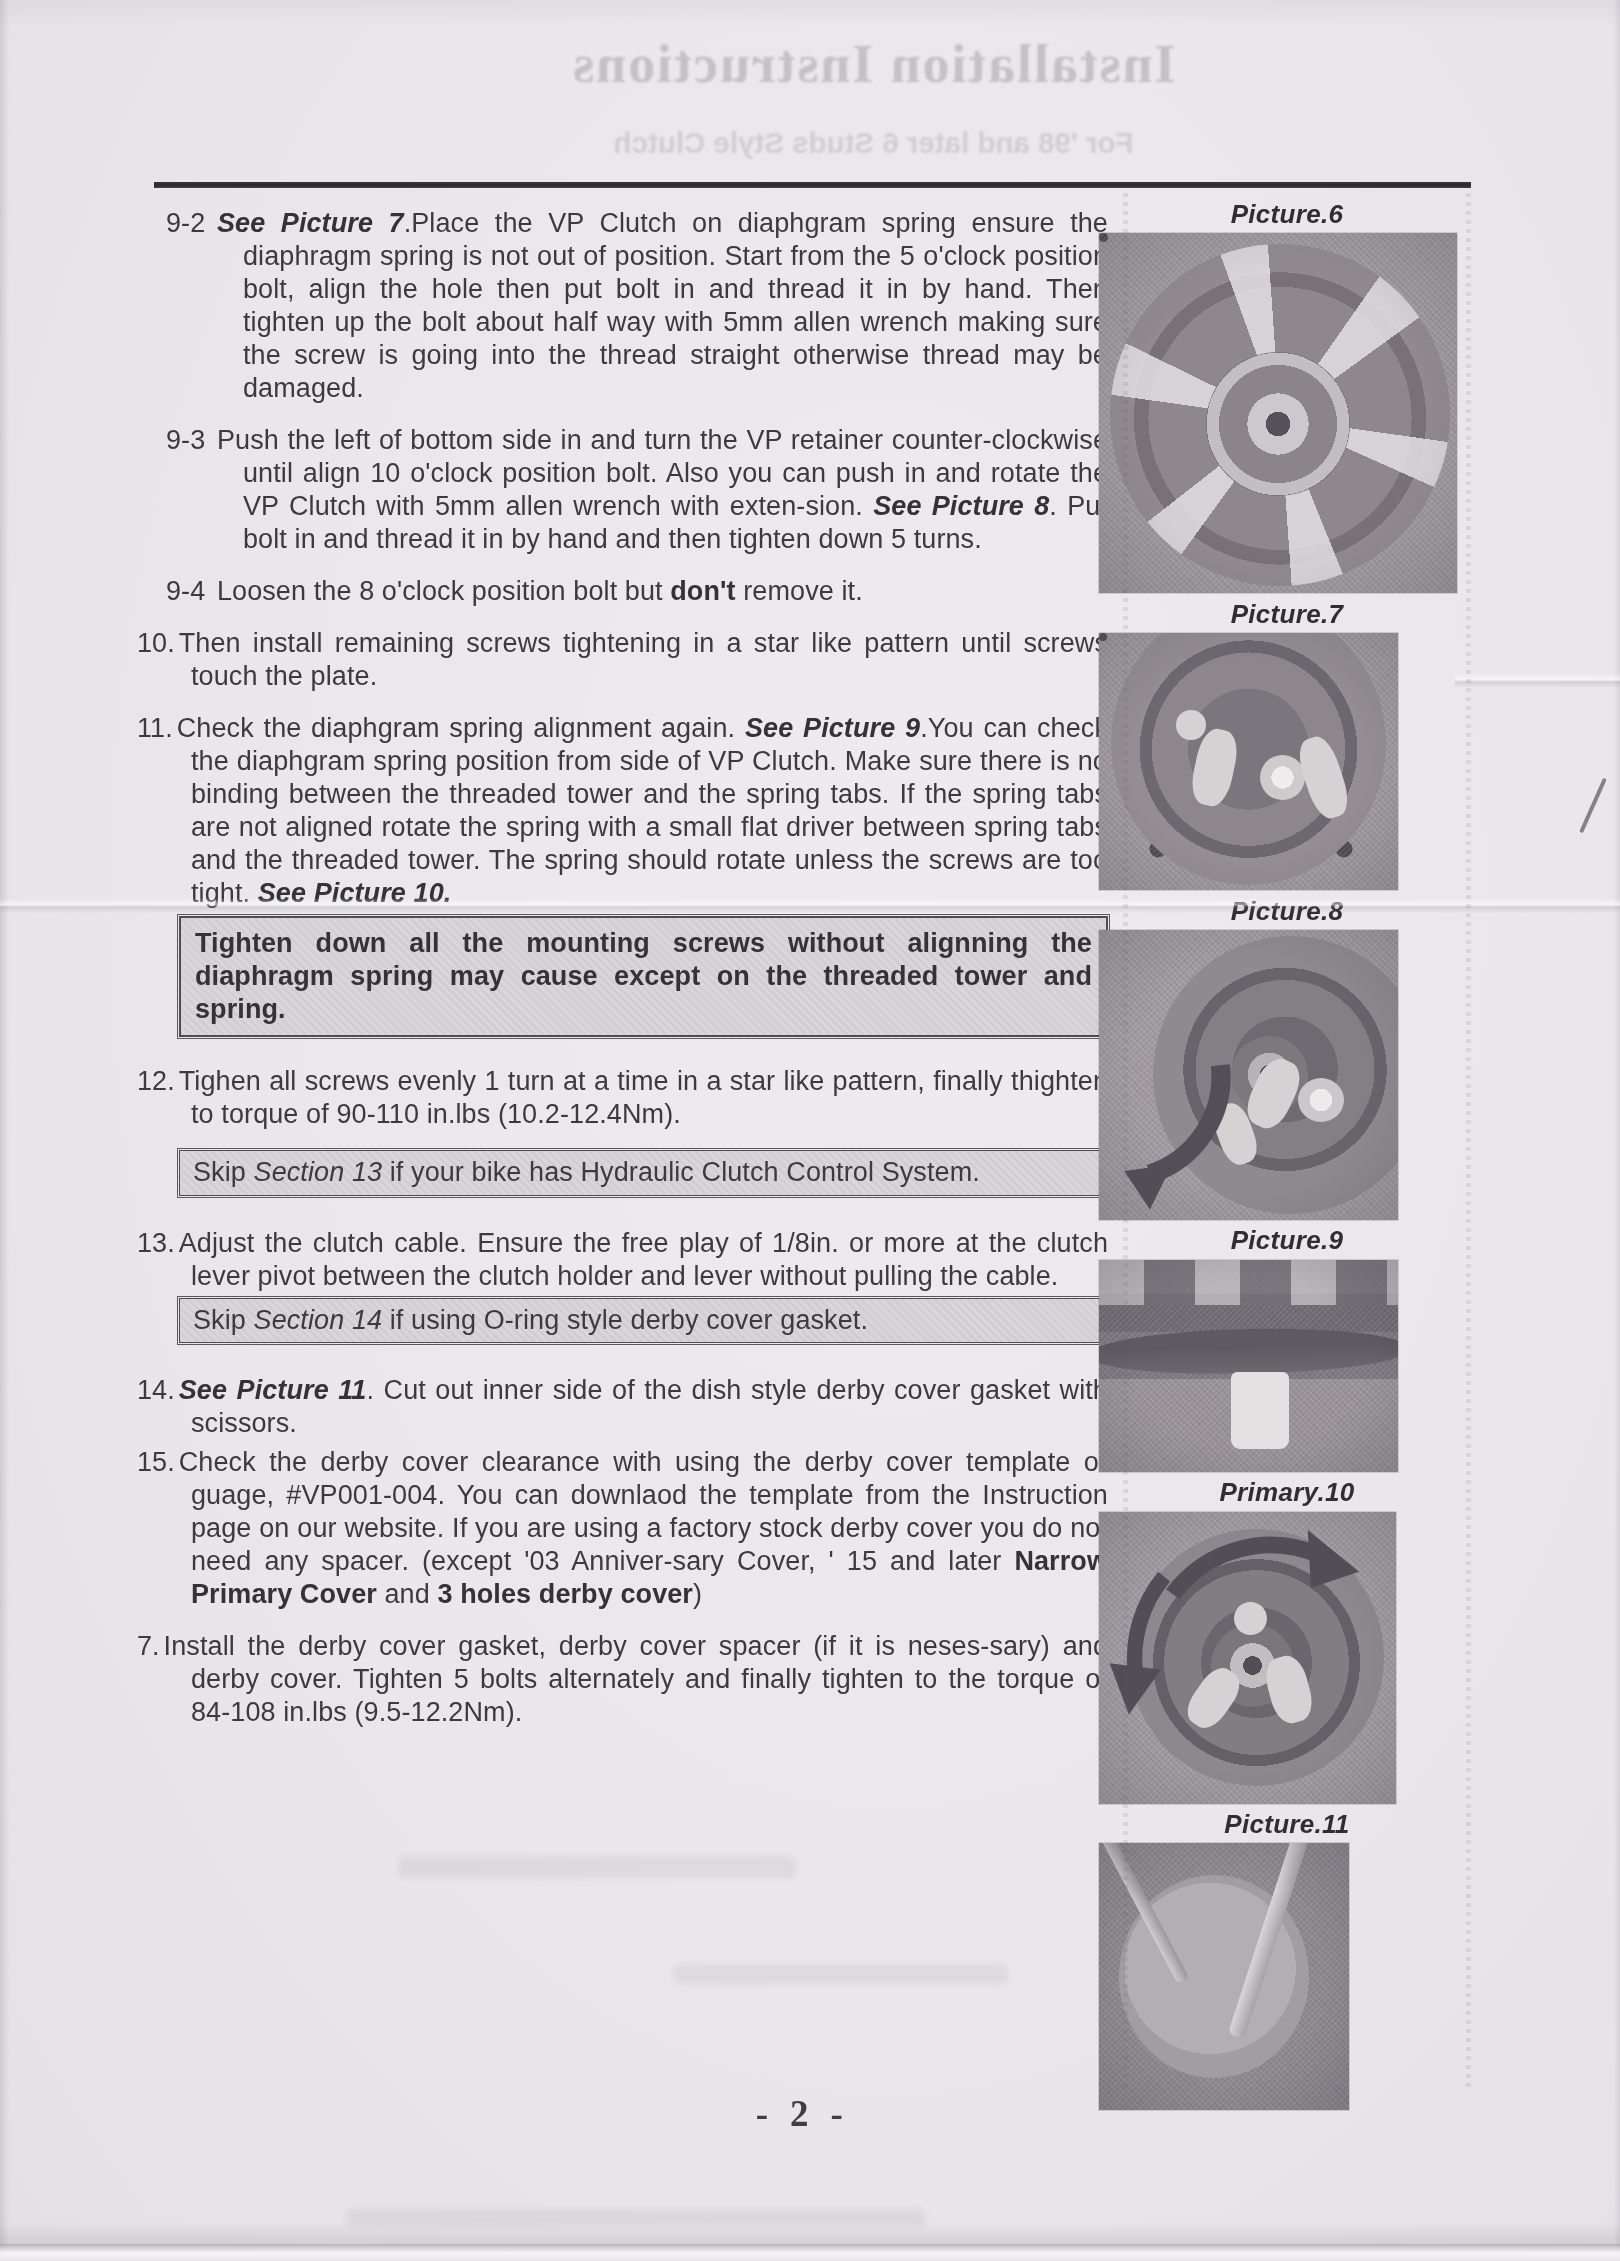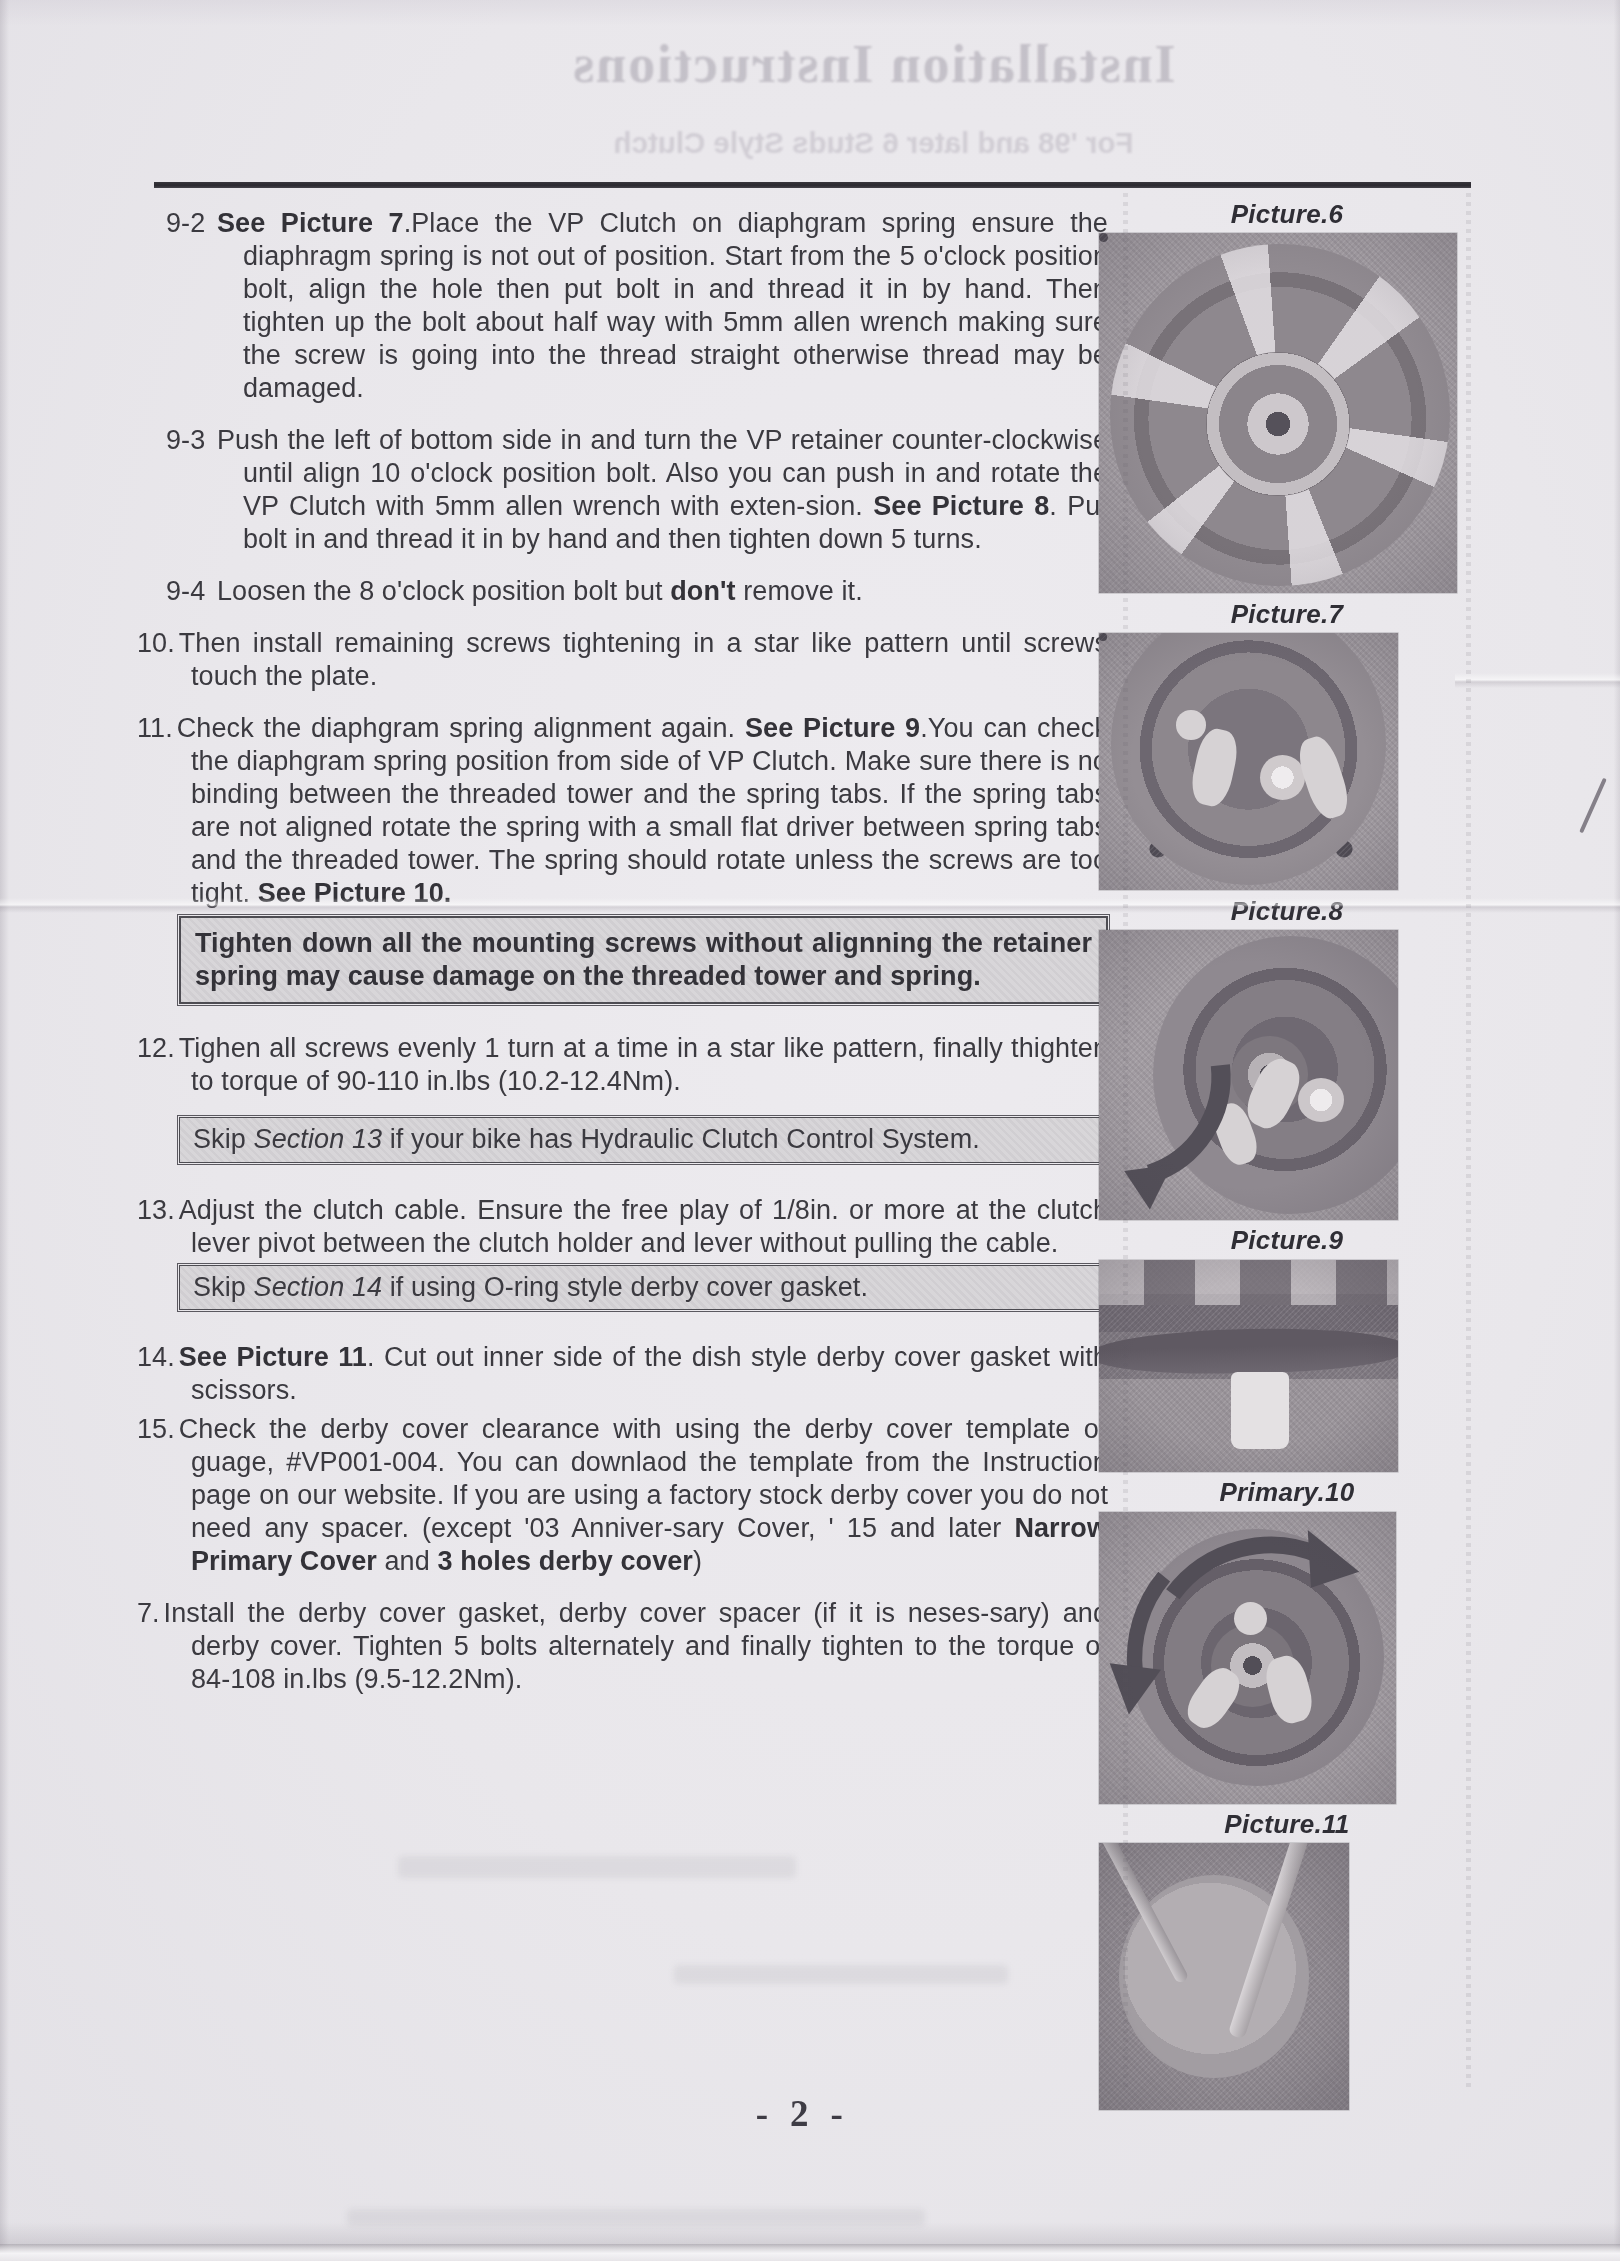--- a/index.html
+++ b/index.html
@@ -31,21 +31,21 @@
   
   .text-col { position:absolute; left:137px; top:207px; width:971px;
               font-size:27px; line-height:33px; text-align:justify;
               color:#3b3a40; letter-spacing:0.1px; }
   .item { margin:0 0 19px 0; }
   .hang9  { padding-left:77px; text-indent:-77px; margin-left:29px; }
   .hang10 { padding-left:54px;  text-indent:-54px; }
   .num9  { padding-right:11.6px; }
   .num10 { padding-right:3.9px; }
   .b  { font-weight:bold; color:#333238; }
-  .bi { font-weight:bold; color:#333238; }
+  .bi { font-weight:bold; font-style:italic; color:#333238; }
   .it { font-style:italic; }
   .u  { text-decoration-thickness:2.2px; text-underline-offset:4.5px; }
 
   .note-box { background:
                 repeating-linear-gradient(45deg, rgba(120,115,125,0.08) 0 2.6px, rgba(0,0,0,0) 2.6px 5.8px),
                 #d8d6d9;
               border:2.6px solid #4d4c52; outline:1.3px solid #5a585f; outline-offset:1.9px;
               margin:3.9px 0 28px 42px; padding:9px 14px; text-align:justify; }
   .note-strong { font-weight:bold; color:#333238; }
   .note-skip { margin:2.6px 0 31px 42px; padding:5.1px 13px; border-width:1.9px; }
@@ -170,21 +170,21 @@
   <p class="item hang9"><span class="num9">9-2</span><span class="bi">See Picture 7</span><span>.Place the VP Clutch on diaphgram spring ensure the diaphragm spring is not out of position. Start from the 5 o'clock position bolt, align the hole then put bolt in and thread it in by hand. Then tighten up the bolt about half way with 5mm allen wrench making sure the screw is going into the thread straight otherwise thread may be damaged.</span></p>
 
   <p class="item hang9"><span class="num9">9-3</span><span>Push the left of bottom side in and turn the VP retainer counter-clockwise until align 10 o'clock position bolt. Also you can push in and rotate the VP Clutch with 5mm allen wrench with exten-sion. </span><span class="bi">See Picture 8</span><span>. Put bolt in and thread it in by hand and then </span><span class="u">tighten down 5 turns</span><span>.</span></p>
 
   <p class="item hang9"><span class="num9">9-4</span><span>Loosen the 8 o'clock position bolt but </span><span class="b">don't</span><span> remove it.</span></p>
 
   <p class="item hang10"><span class="num10">10.</span><span>Then install remaining screws tightening in a star like pattern until screws touch the plate.</span></p>
 
   <p class="item hang10" style="margin-bottom:6.4px;"><span class="num10">11.</span><span class="u">Check the diaphgram spring alignment again</span><span>. </span><span class="bi">See Picture 9</span><span>.You can check the diaphgram spring position from side of VP Clutch. Make sure there is no binding between the threaded tower and the spring tabs. If the spring tabs are not aligned rotate the spring with a small flat driver between spring tabs and the threaded tower. The spring should rotate unless the screws are too tight. </span><span class="bi">See Picture 10.</span></p>
 
-  <div class="note-box note-strong"><span>Tighten down all the mounting screws without alignning the retainer spring may cause damage on the threaded tower and spring.</span></div>
+  <div class="note-box note-strong"><span>Tighten down all the mounting screws without alignning the diaphragm spring may cause except on the threaded tower and spring.</span></div>
 
   <p class="item hang10"><span class="num10">12.</span><span>Tighen all screws evenly </span><span class="u">1 turn at a time </span><span>in a star like pattern, finally thighten to torque of 90-110 in.lbs (10.2-12.4Nm).</span></p>
 
   <div class="note-box note-skip"><span>Skip </span><span class="it">Section 13</span><span> if your bike has Hydraulic Clutch Control System.</span></div>
 
   <p class="item hang10" style="margin-bottom:5.1px;"><span class="num10">13.</span><span>Adjust the clutch cable. Ensure the free play of 1/8in. or more at the clutch lever pivot between the clutch holder and lever without pulling the cable.</span></p>
 
   <div class="note-box note-skip"><span>Skip </span><span class="it">Section 14</span><span> if using O-ring style derby cover gasket.</span></div>
 
   <p class="item hang10" style="margin-bottom:6.4px;"><span class="num10">14.</span><span class="bi">See Picture 11</span><span>. Cut out inner side of the dish style derby cover gasket with scissors.</span></p>

